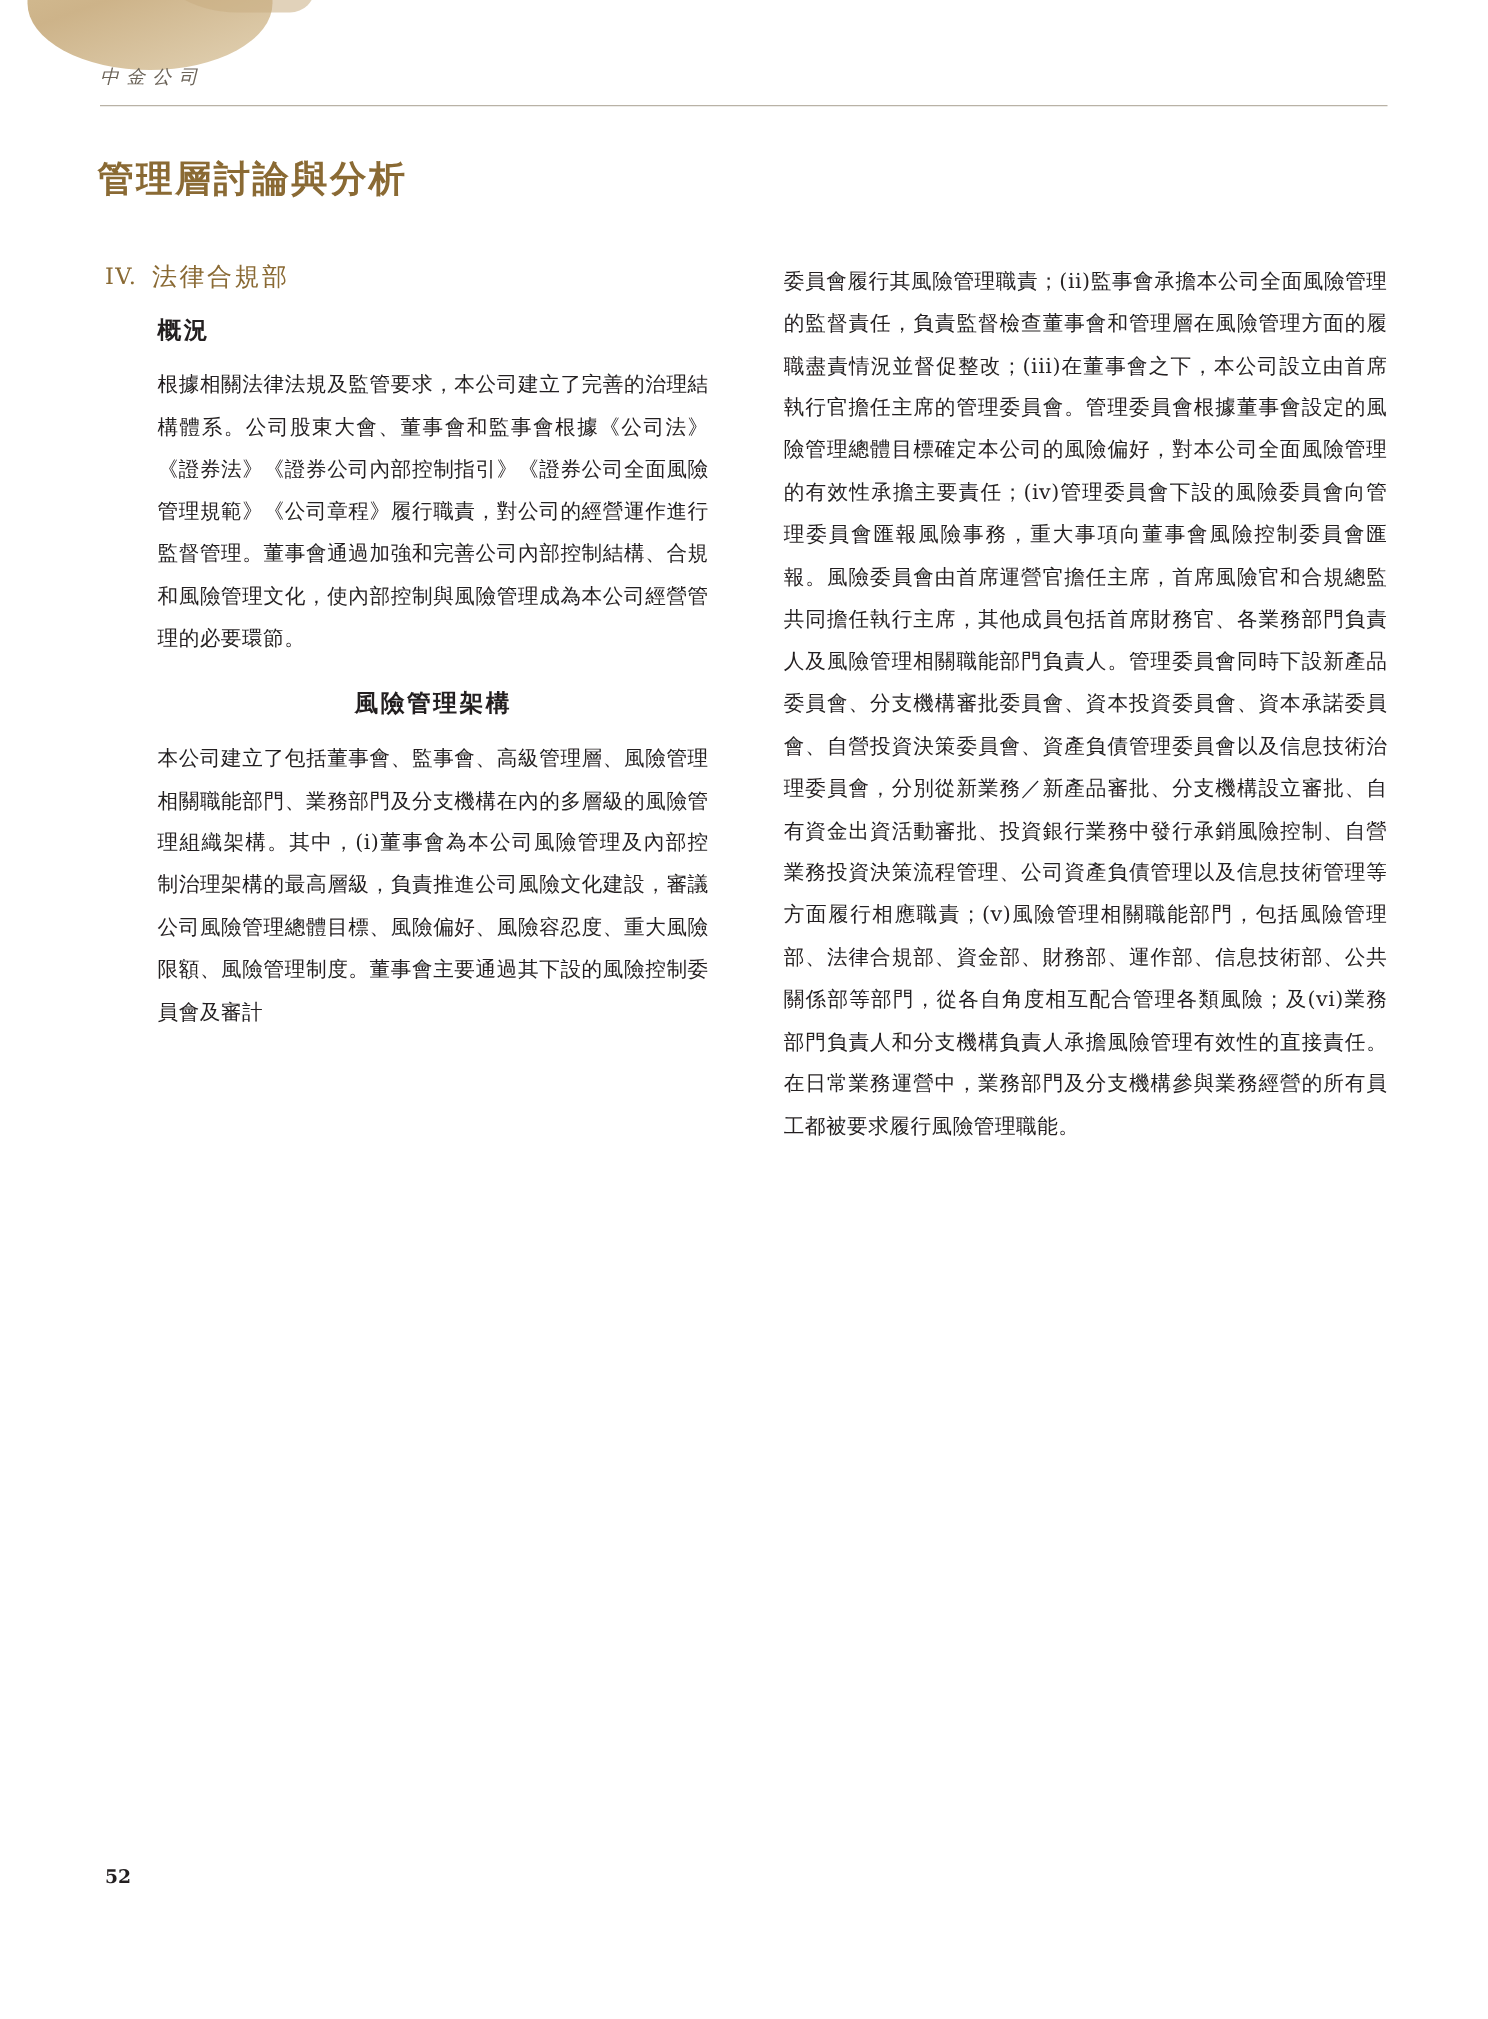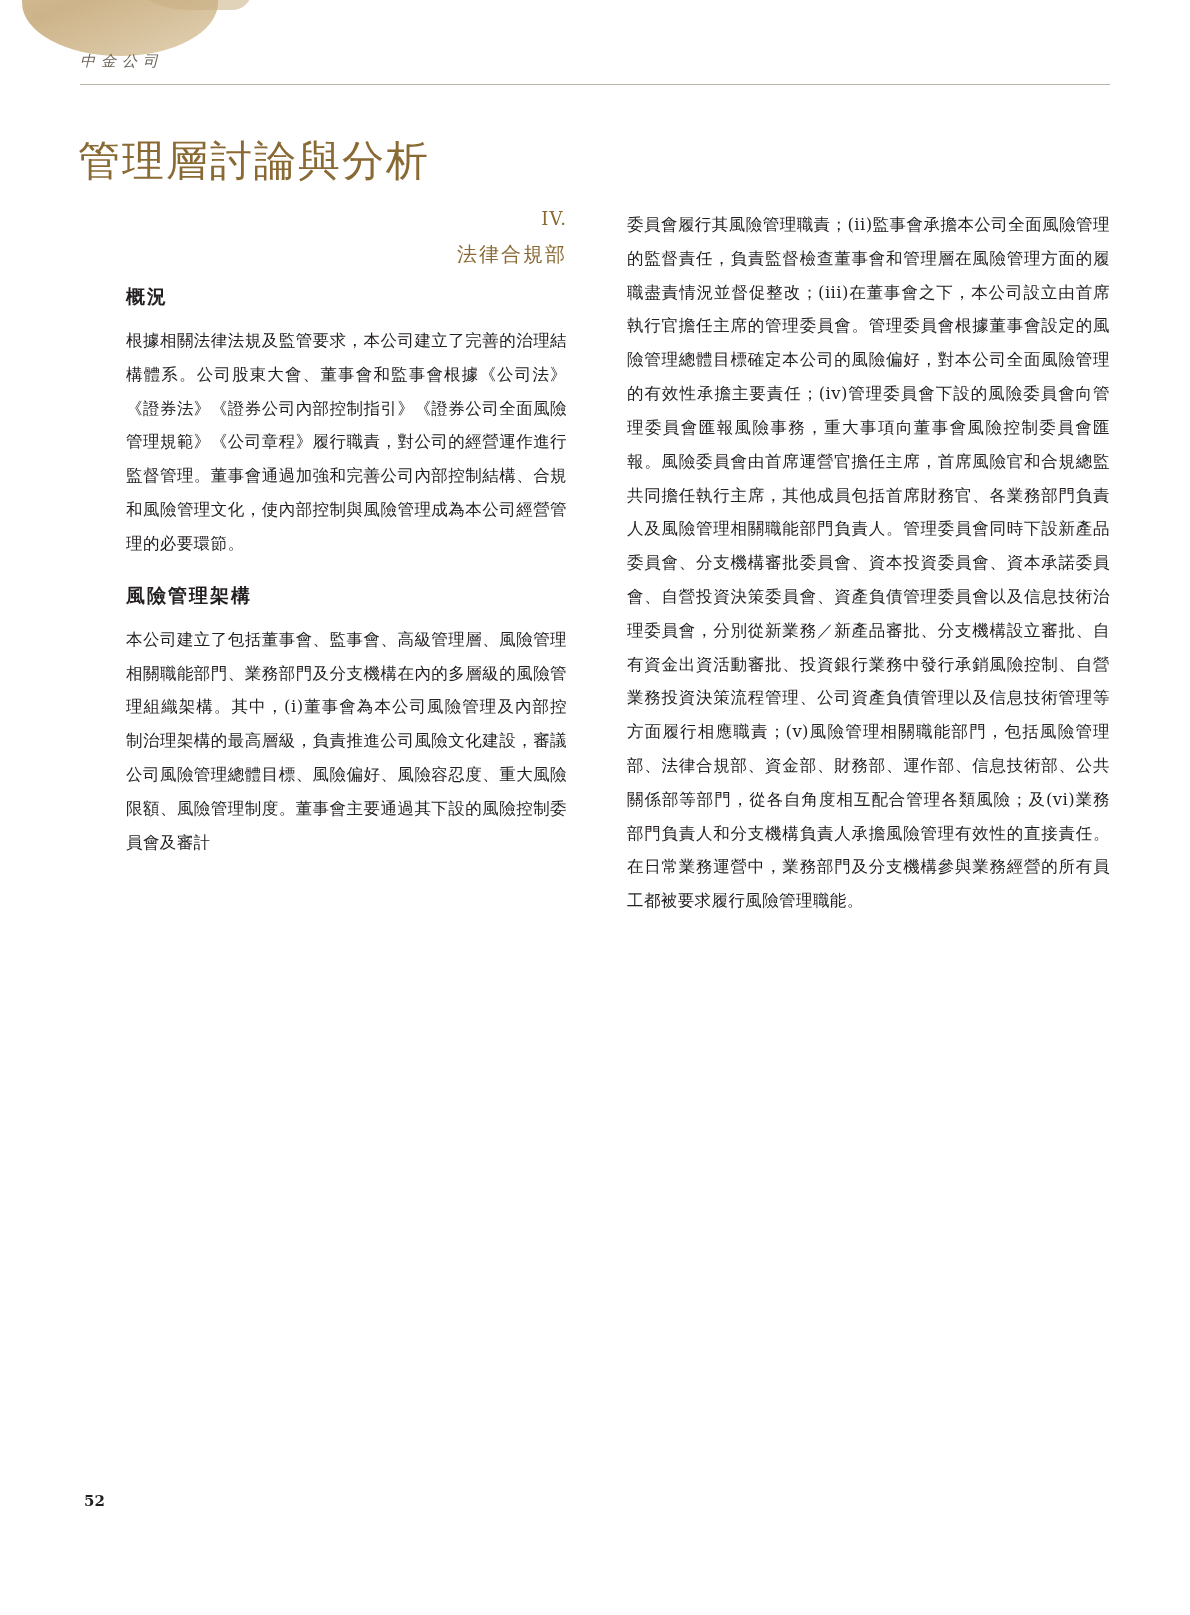--- a/index.html
+++ b/index.html
@@ -56,67 +56,67 @@
     left: 80px;
     width: 1030px;
     height: 1px;
     background: #b9b2a6;
   }
 
   .page-title {
     position: absolute;
     top: 105px;
     left: 78px;
-    font-size: 42px;
+    font-size: 29px;
     letter-spacing: 2px;
     color: #8a6a34;
-    font-weight: 400;
+    font-weight: 700;
     font-family: "DejaVu Serif", "Liberation Serif", serif;
   }
 
   
   .content {
     position: absolute;
     top: 208px;
     left: 84px;
     width: 1026px;
     display: flex;
     gap: 60px;
   }
   .col {
     width: 483px;
   }
 
   .section-head {
     display: flex;
-    align-items: flex-end;
+    align-items: center;
     gap: 12px;
     color: #8a6a34;
     font-size: 20px;
     margin-bottom: 16px;
-    flex-direction: column;
   }
   .section-num {
     font-size: 18px;
     letter-spacing: 1px;
   }
   .section-title {
     font-size: 20px;
     letter-spacing: 2px;
   }
 
   .sub-head {
     font-size: 19px;
     font-weight: 700;
     letter-spacing: 2px;
     margin: 6px 0 14px 42px;
     color: #231f20;
   }
   .sub-head.spaced {
     margin-top: 21px;
+    text-align: center;
   }
 
   p.para {
     margin: 0 0 22px 42px;
     font-size: 16.5px;
     line-height: 2.05;
     text-align: justify;
     text-justify: inter-ideograph;
     letter-spacing: .4px;
   }

